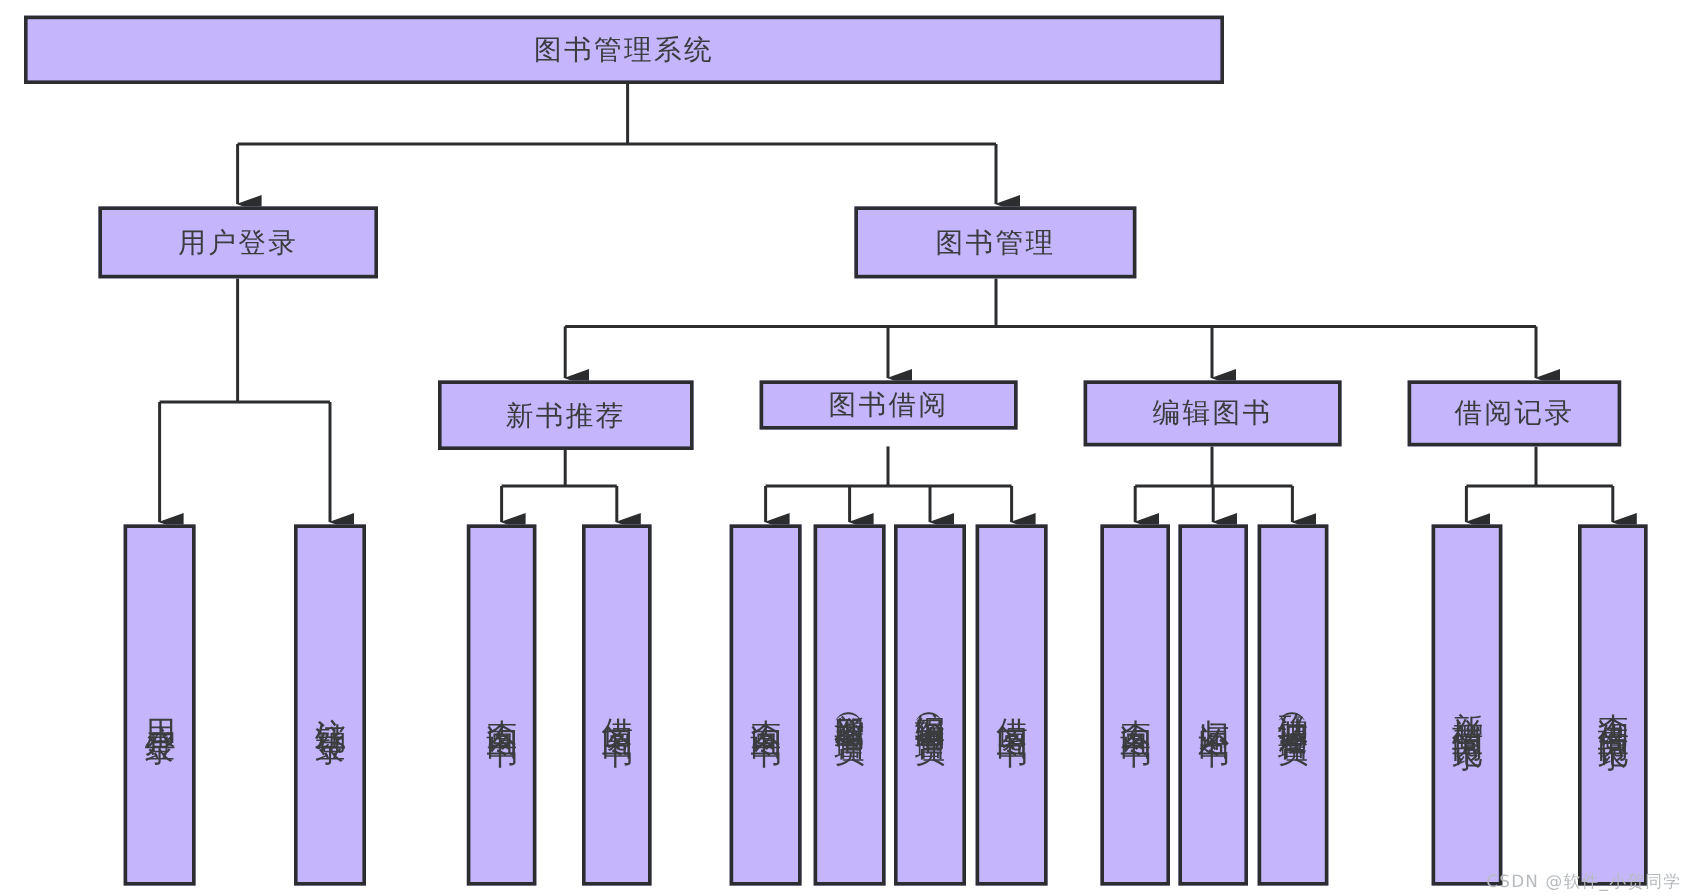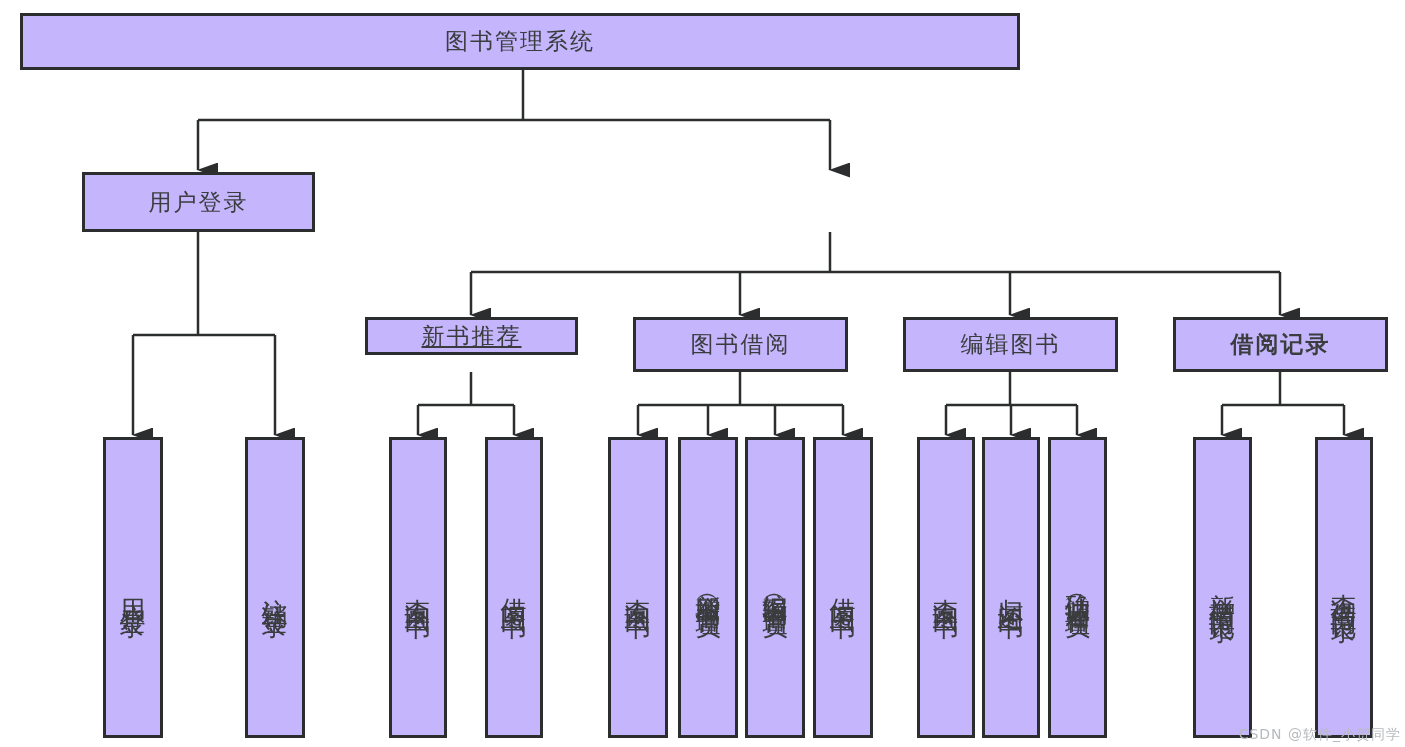--- a/index.html
+++ b/index.html
@@ -45,24 +45,24 @@
     white-space: nowrap;
   }
   .leaf-long .vlabel { letter-spacing: 3px; font-size: 25px; }
 
   
   #node-root   { left: 20px;  top: 13px;  width: 1000px; height: 57px; }
   
   #node-user-login      { left: 82px;  top: 172px; width: 233px; height: 60px; }
   #node-book-management { left: 712px; top: 172px; width: 235px; height: 60px; }
   
-  #node-new-book-recommend { left: 365px;  top: 317px; width: 213px; height: 38px; text-decoration: underline; }
-  #node-book-borrowing     { left: 633px;  top: 317px; width: 215px; height: 55px; }
+  #node-new-book-recommend { left: 365px;  top: 317px; width: 213px; height: 58px; }
+  #node-book-borrowing     { left: 633px;  top: 317px; width: 215px; height: 41px; }
   #node-current-borrowing  { left: 903px;  top: 317px; width: 215px; height: 55px; }
-  #node-borrowing-records  { left: 1173px; top: 317px; width: 215px; height: 55px; font-weight: bold; }
+  #node-borrowing-records  { left: 1173px; top: 317px; width: 178px; height: 55px; }
   
   #leaf-0  { left: 103px;  width: 60px; }
   #leaf-1  { left: 245px;  width: 60px; }
   #leaf-2  { left: 389px;  width: 58px; }
   #leaf-3  { left: 485px;  width: 58px; }
   #leaf-4  { left: 608px;  width: 60px; }
   #leaf-5  { left: 678px;  width: 60px; }
   #leaf-6  { left: 745px;  width: 60px; }
   #leaf-7  { left: 813px;  width: 60px; }
   #leaf-8  { left: 917px;  width: 58px; }
@@ -142,20 +142,23 @@
     </g>
   </svg>
 
   <div class="box" id="node-root">
     <span class="hlabel">图书管理系统</span>
   </div>
 
   <div class="box" id="node-user-login">
     <span class="hlabel">用户登录</span>
   </div>
+  <div class="box" id="node-book-management">
+    <span class="hlabel">图书管理</span>
+  </div>
 
   <div class="box" id="node-new-book-recommend">
     <span class="hlabel">新书推荐</span>
   </div>
   <div class="box" id="node-book-borrowing">
     <span class="hlabel">图书借阅</span>
   </div>
   <div class="box" id="node-current-borrowing">
     <span class="hlabel">编辑图书</span>
   </div>

